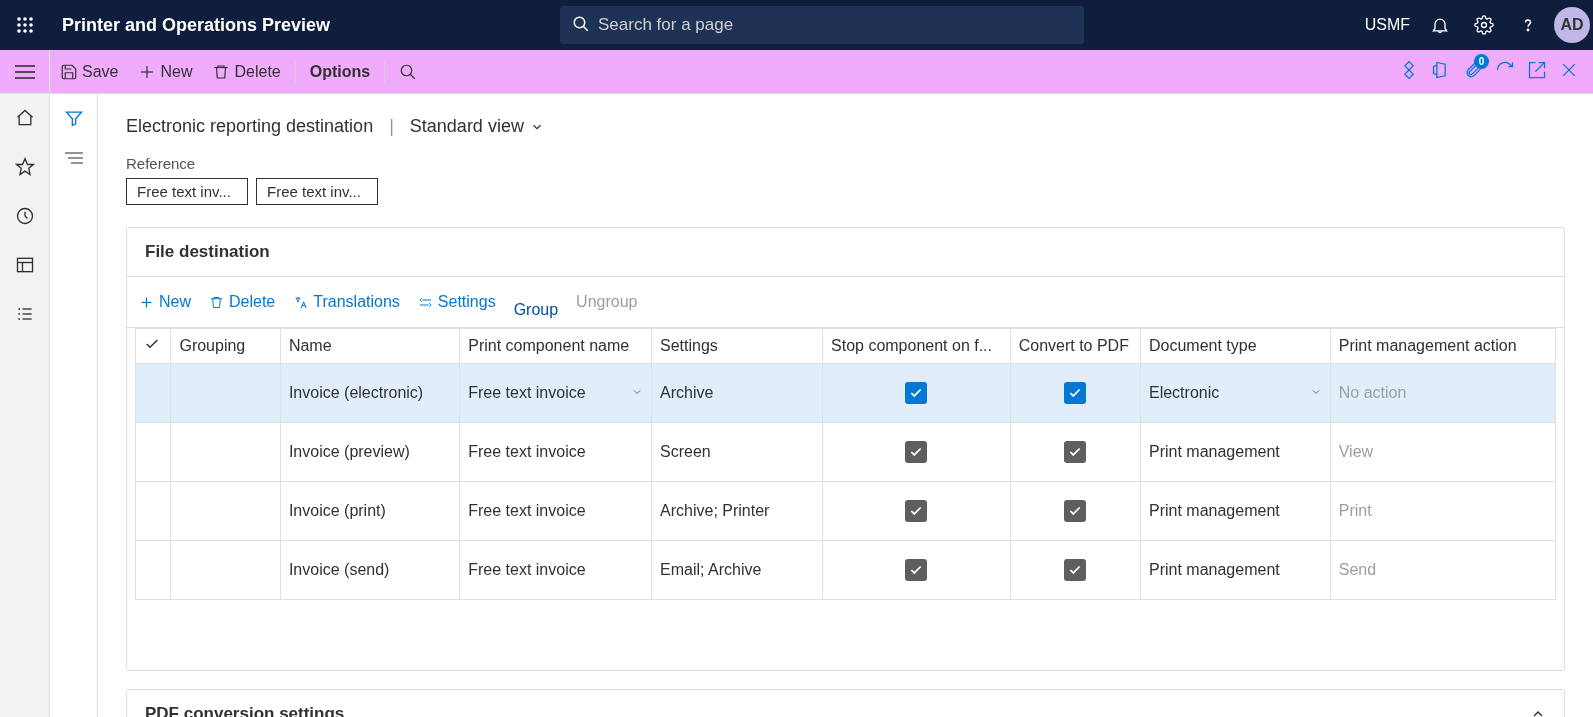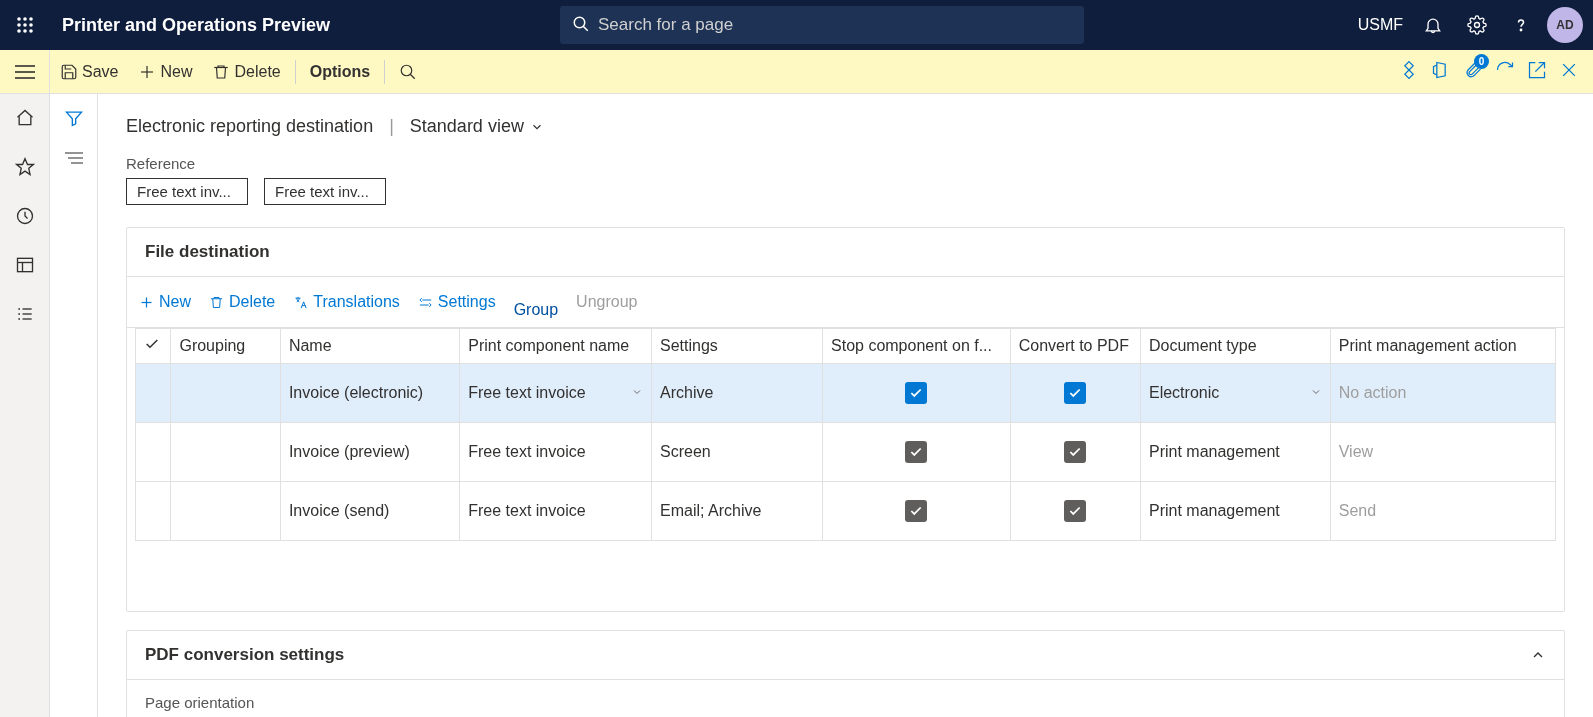--- a/index.html
+++ b/index.html
@@ -5,27 +5,27 @@
 * { box-sizing: border-box; margin: 0; padding: 0; font-family: "Segoe UI", Arial, sans-serif; }
 body { width: 1593px; height: 717px; background: #fff; overflow: hidden; font-size: 14px; color: #323130; }
 
 
 .top-header { height: 50px; background: #0f1e3d; display: flex; align-items: center; color: #fff; }
 .waffle { width: 50px; height: 50px; display: flex; align-items: center; justify-content: center; cursor: pointer; }
 .app-title { font-size: 18px; font-weight: 600; margin-left: 12px; }
 .search-container { margin-left: auto; margin-right: auto; width: 524px; height: 38px; background: #1d3254; border-radius: 3px; display: flex; align-items: center; padding: 0 12px; position: absolute; left: 560px; top: 6px; }
 .search-container .search-icon-svg { color: #fff; margin-right: 8px; }
 .search-placeholder { color: #d0d0d0; font-size: 17px; }
-.header-right { margin-left: auto; display: flex; align-items: center; padding-right: 10px; gap: 8px; }
+.header-right { margin-left: auto; display: flex; align-items: center; padding-right: 3px; gap: 8px; }
 .company-code { font-size: 16px; margin-right: 4px; }
 .header-icon { width: 36px; height: 36px; display: flex; align-items: center; justify-content: center; cursor: pointer; }
-.avatar { width: 36px; height: 36px; border-radius: 50%; background: #c0b6e8; color: #333; display: flex; align-items: center; justify-content: center; font-weight: 600; font-size: 12px; }
-
-
-.action-bar { height: 44px; border-bottom: 1px solid #e0e0e0; display: flex; align-items: center; background: #fef9c3; }
+.avatar { width: 36px; height: 36px; border-radius: 50%; background: #c0b6e8; color: #333; display: flex; align-items: center; justify-content: center; font-weight: 600; font-size: 16px; }
+
+
+.action-bar { height: 44px; border-bottom: 1px solid #e0e0e0; display: flex; align-items: center; background: #f0abfc; }
 .hamburger { width: 50px; height: 44px; display: flex; align-items: center; justify-content: center; cursor: pointer; border-right: 1px solid #e0e0e0; }
 .action-btn { display: flex; align-items: center; gap: 4px; padding: 0 10px; height: 44px; cursor: pointer; font-size: 16px; color: #323130; }
 .action-btn.strong { font-weight: 600; }
 .action-btn .icn { width: 18px; height: 18px; display: flex; align-items: center; justify-content: center; }
 .action-sep { width: 1px; height: 24px; background: #d0d0d0; margin: 0 4px; }
 .action-bar-right { margin-left: auto; display: flex; align-items: center; padding-right: 14px; gap: 12px; }
 .action-bar-right .ric { cursor: pointer; }
 .badge-icon { position: relative; }
 .badge-icon .badge { position: absolute; top: -6px; right: -6px; background: #0078d4; color: #fff; border-radius: 50%; width: 15px; height: 15px; font-size: 10px; display:flex; align-items:center; justify-content:center; font-weight:600;}
 
@@ -36,21 +36,21 @@
 .filter-rail { width: 48px; border-right: 1px solid #e0e0e0; display: flex; flex-direction: column; align-items: center; padding-top: 14px; gap: 20px; background:#fff; }
 .filter-rail .fr-icon { cursor: pointer; }
 
 .content { flex: 1; overflow: auto; padding: 22px 28px 12px 28px; background: #fff; }
 .page-head-row { display: flex; align-items: center; gap: 16px; margin-bottom: 18px; }
 .page-head-title { font-size: 18px; color: #323130; }
 .page-head-sep { color: #999; font-size:18px; }
 .view-drop { font-size: 18px; display: flex; align-items: center; gap: 6px; cursor:pointer; }
 
 .ref-label { font-size: 15px; color: #555; margin-bottom: 6px; }
-.ref-row { display: flex; gap: 16px; margin-bottom: 22px; }
+.ref-row { display: flex; gap: 8px; margin-bottom: 22px; }
 .ref-pill { border: 1px solid #323130; padding: 4px 10px; font-size: 15px; background:#fff; min-width:122px; }
 
 .card { border: 1px solid #e0e0e0; border-radius: 2px; margin-bottom: 18px; }
 .card-head { padding: 14px 18px; font-size: 17px; font-weight: 600; border-bottom: 1px solid #e0e0e0; display:flex; align-items:center; justify-content:space-between;}
 .card-toolbar { padding: 8px 12px; display: flex; align-items: center; gap: 18px; border-bottom: 1px solid #e0e0e0; font-size: 16px; }
 .card-toolbar .tbtn { display: flex; align-items: center; gap: 5px; color: #0078d4; cursor: pointer; }
 .card-toolbar .tbtn.disabled { color: #9e9e9e; cursor: default; }
 .card-toolbar .tbtn.darker { color: #0050a0; font-weight:500;margin-top:16px;}
 
 .grid-wrap { padding: 0 0 70px 0; }
@@ -372,20 +372,39 @@
                     <svg width="14" height="14" viewBox="0 0 24 24" fill="none" stroke-width="3">
                       <path d="M4 12l5 5L20 6"></path>
                     </svg>
                   </span></td>
                 <td>Print management</td>
                 <td class="disabled-cell">View</td>
               </tr>
               <tr>
                 <td></td>
                 <td></td>
+                <td>Invoice (print)</td>
+                <td>Free text invoice</td>
+                <td>Archive; Printer</td>
+                <td class="center"><span class="checkbox grey">
+                    <svg width="14" height="14" viewBox="0 0 24 24" fill="none" stroke-width="3">
+                      <path d="M4 12l5 5L20 6"></path>
+                    </svg>
+                  </span></td>
+                <td class="center"><span class="checkbox grey">
+                    <svg width="14" height="14" viewBox="0 0 24 24" fill="none" stroke-width="3">
+                      <path d="M4 12l5 5L20 6"></path>
+                    </svg>
+                  </span></td>
+                <td>Print management</td>
+                <td class="disabled-cell">Print</td>
+              </tr>
+              <tr>
+                <td></td>
+                <td></td>
                 <td>Invoice (send)</td>
                 <td>Free text invoice</td>
                 <td>Email; Archive</td>
                 <td class="center"><span class="checkbox grey">
                     <svg width="14" height="14" viewBox="0 0 24 24" fill="none" stroke-width="3">
                       <path d="M4 12l5 5L20 6"></path>
                     </svg>
                   </span></td>
                 <td class="center"><span class="checkbox grey">
                     <svg width="14" height="14" viewBox="0 0 24 24" fill="none" stroke-width="3">

